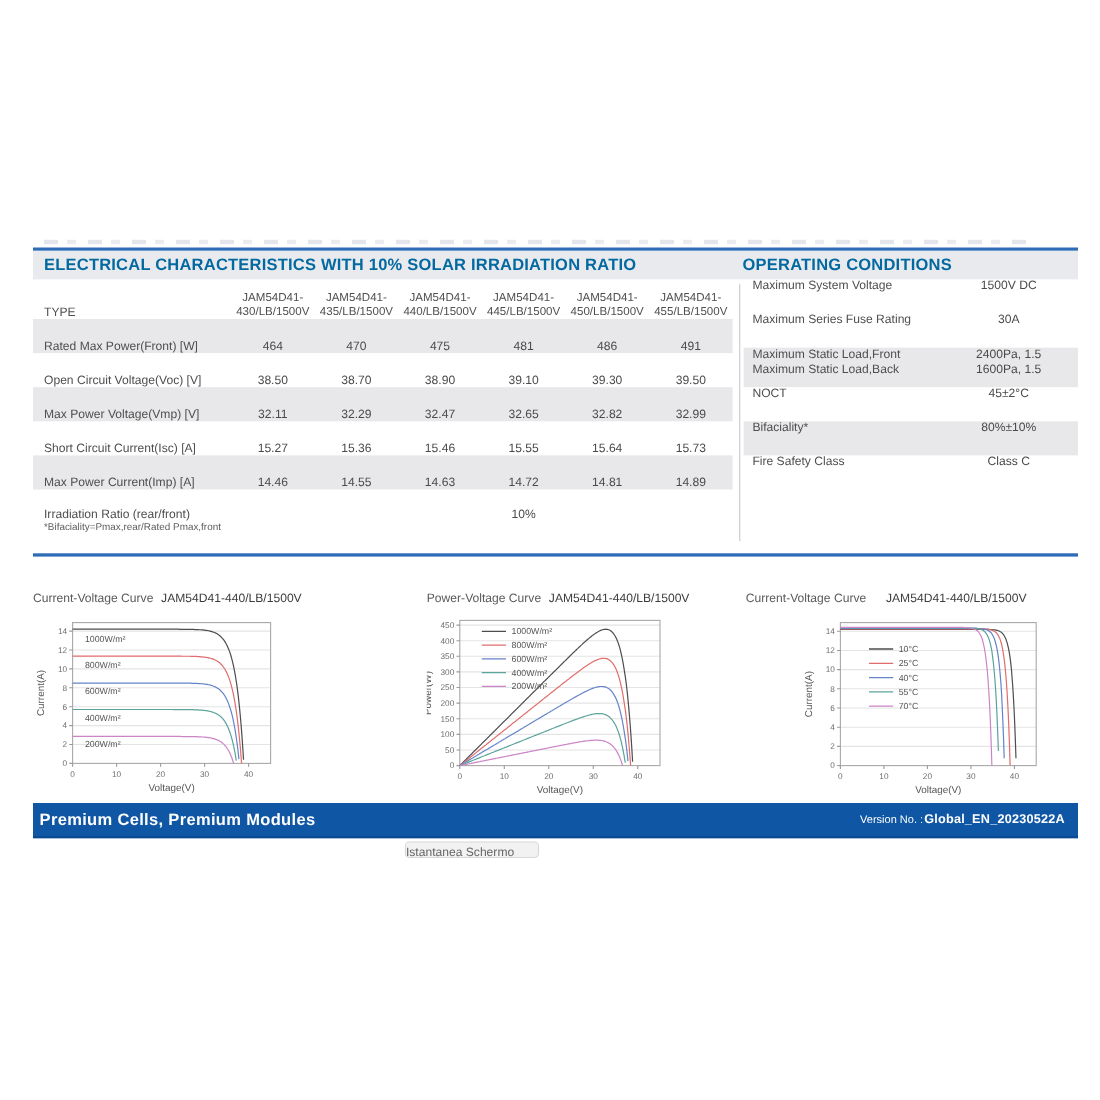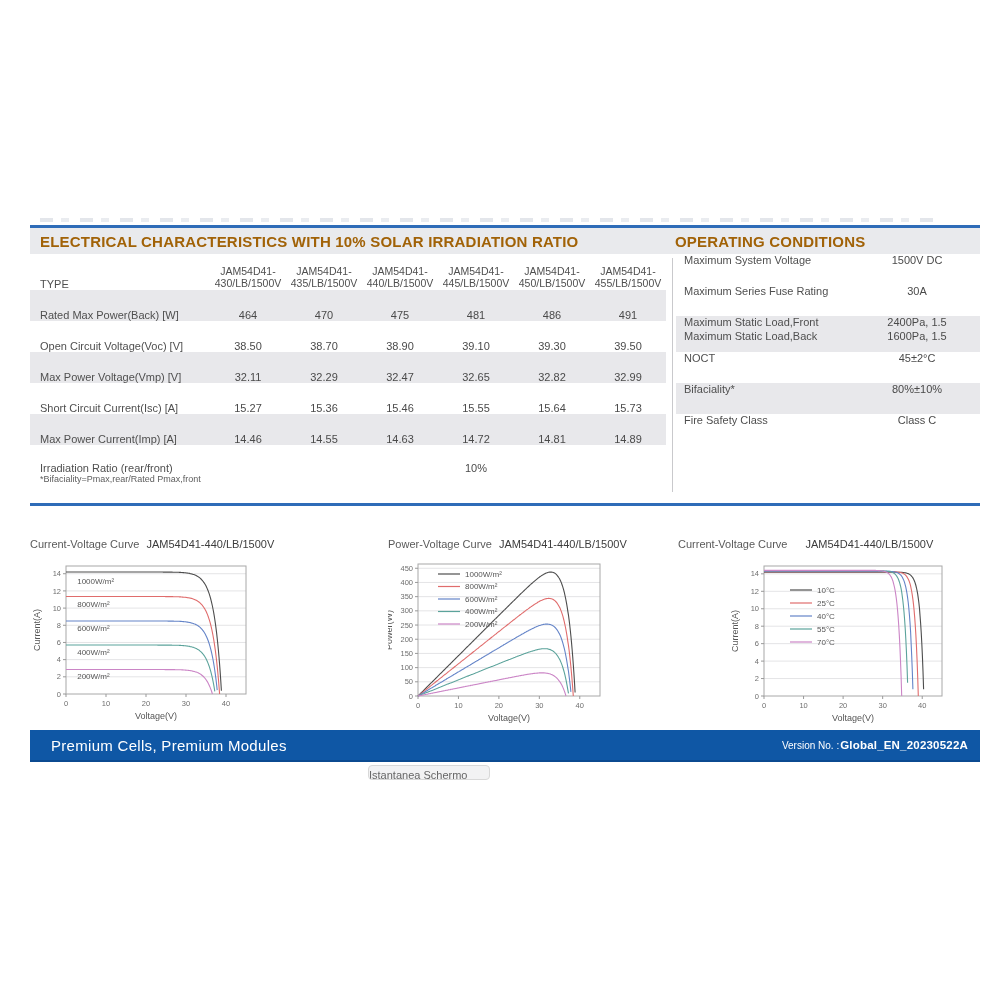--- a/index.html
+++ b/index.html
@@ -10,21 +10,21 @@
   .remnant{position:absolute;left:40px;top:218px;width:900px;height:4px;opacity:.55;
     background:repeating-linear-gradient(90deg,#ccd1da 0 13px,transparent 13px 21px,#d8dce3 21px 29px,transparent 29px 40px)}
 
   .rule{position:absolute;left:30px;width:950px;height:3px;background:#2e6cb8}
   .rule-elec{top:225px}
   .rule-char{top:503px}
 
   .secbar{position:absolute;left:30px;width:950px;background:#e9eaed}
   .secbar-top{top:228px;height:26px}
   .secbar-char{top:506px;height:23px}
-  .sectitle{position:absolute;margin:0;font-size:15px;font-weight:bold;color:#a16207;
+  .sectitle{position:absolute;margin:0;font-size:15px;font-weight:bold;color:#0369a1;
             letter-spacing:.2px;top:50%;transform:translateY(-50%);white-space:nowrap}
   .sectitle.elec{left:10px}
   .sectitle.oper{left:645px}
   .sectitle.char{left:12px}
 
   
   .etable{position:absolute;left:30px;top:254px;width:636px}
   .erow{display:flex;align-items:flex-end}
   .erow.shade{background:#e8e8eb}
   .erow .lbl{width:170px;padding-left:10px;font-size:11px;color:#4f4f4f}
@@ -51,21 +51,21 @@
   .chart .ctitle{height:18px;font-size:11px;color:#5a5a5a;white-space:nowrap}
   .chart .ctitle .model{color:#3c3c3c;margin-left:7px}
   .chart.c3 .ctitle .model{margin-left:18px}
   .chart svg{display:block;margin-top:2px}
   .chart svg text{font-family:"Liberation Sans",sans-serif}
   .c1{left:30px}.c2{left:388px}.c3{left:678px}
 
   
   .footbar{position:absolute;left:30px;top:730px;width:950px;height:30px;background:#0f57a5;
            border-bottom:2px solid #0b4a90;display:flex;align-items:center}
-  .slogan{color:#fff;font-size:15px;font-weight:normal;letter-spacing:.3px;padding-left:21px}
+  .slogan{color:#fff;font-size:15px;font-weight:bold;letter-spacing:.3px;padding-left:6px}
   .version{margin-left:auto;padding-right:12px;color:#fff;font-size:10px}
   .version b{font-size:11.5px;margin-left:1px;letter-spacing:.2px}
 
   
   .tooltip{position:absolute;left:368px;top:765px;width:120px;height:13px;overflow:hidden;
            background:#f2f2f3;border:1px solid #d8d8d8;border-radius:4px}
   .tooltip span{display:block;text-align:left;font-size:11px;color:#666;line-height:19px}
 </style>
 </head>
 <body>
@@ -102,21 +102,21 @@
         <div class="cell">
           <div>JAM54D41-</div>
           <div>450/LB/1500V</div>
         </div>
         <div class="cell">
           <div>JAM54D41-</div>
           <div>455/LB/1500V</div>
         </div>
       </div>
       <div class="erow datarow shade">
-        <div class="lbl">Rated Max Power(Back) [W]</div>
+        <div class="lbl">Rated Max Power(Front) [W]</div>
         <div class="cell">464</div>
         <div class="cell">470</div>
         <div class="cell">475</div>
         <div class="cell">481</div>
         <div class="cell">486</div>
         <div class="cell">491</div>
       </div>
       <div class="erow datarow">
         <div class="lbl">Open Circuit Voltage(Voc) [V]</div>
         <div class="cell">38.50</div>

